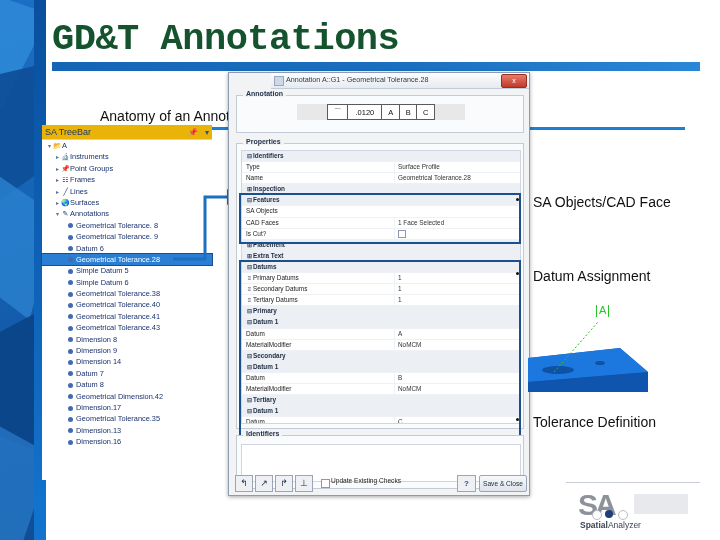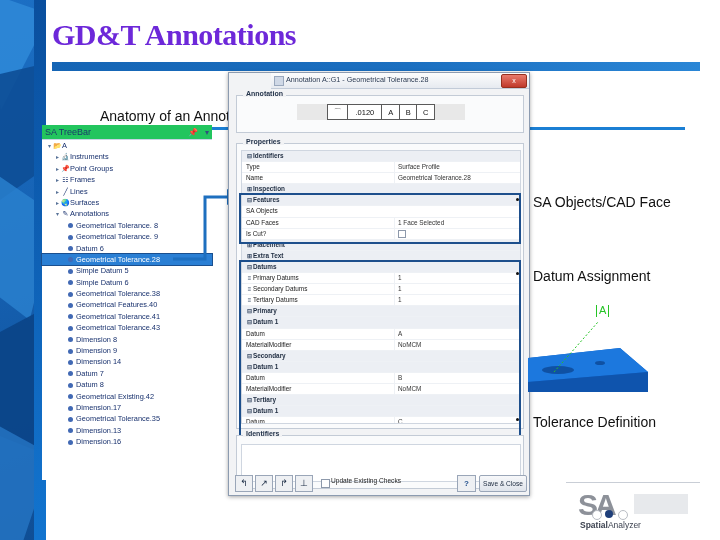--- a/index.html
+++ b/index.html
@@ -20,36 +20,36 @@
       clip-path:polygon(0 0,100% 30%,60% 100%,0 80%);opacity:.8;}
   .f4{left:0px;top:300px;width:60px;height:160px;background:#0b4488;
       clip-path:polygon(0 20%,100% 0,100% 100%,0 85%);opacity:.92;}
   .f5{left:-12px;top:420px;width:64px;height:140px;background:#2676c4;
       clip-path:polygon(0 0,100% 25%,45% 100%,0 100%);opacity:.8;}
   #left-band-inner{position:absolute;left:34px;top:0;width:12px;height:540px;
       background:linear-gradient(180deg,#0a4f9e,#1274cf);}
   #band-white-gap{position:absolute;left:46px;top:0;width:6px;height:540px;background:#ffffff;}
 
   
-  #page-title{position:absolute;left:52px;top:18px;font-size:30px;font-weight:bold;
-     color:#6d28d9;letter-spacing:-.5px;font-family:Liberation Serif, serif;}
+  #page-title{position:absolute;left:52px;top:18px;font-size:37px;font-weight:bold;
+     color:#14532d;letter-spacing:-.5px;font-family:Liberation Mono, monospace;}
   #title-rule{position:absolute;left:52px;top:62px;width:648px;height:9px;
      background:linear-gradient(90deg,#1565b5 0%,#1b6fc0 55%,#2a86d6 100%);}
 
   
   #subtitle{position:absolute;left:100px;top:108px;font-size:14px;color:#111;
      white-space:nowrap;}
   #subtitle-rule{position:absolute;left:100px;top:127px;width:585px;height:3px;
      background:#1b7fd4;}
 
   
   #tree-panel{position:absolute;left:42px;top:125px;width:170px;height:355px;
      background:#ffffff;font-size:7px;color:#16306b;}
   #tree-header{position:relative;height:14px;border-bottom:1px solid #c8d4e4;
-     background:#22c55e;}
+     background:#eab308;}
   #tree-title{position:absolute;left:3px;top:2px;font-size:9px;color:#1a3a6b;
      font-weight:normal;}
   #tree-pin{position:absolute;right:14px;top:3px;font-size:8px;color:#30507e;}
   #tree-close{position:absolute;right:3px;top:3px;font-size:8px;color:#30507e;}
   .tnode{position:relative;height:11.4px;line-height:11.4px;white-space:nowrap;
      font-size:7.4px;color:#17306d;}
   .tnode .tw{display:inline-block;width:7px;color:#5a7499;font-size:6px;text-align:center;}
   .tnode .tico{display:inline-block;width:9px;text-align:center;font-size:7px;}
   .tnode.sel{background:#2a7fd4;color:#ffffff;outline:1px solid #1a4f8f;}
   .lvl1{padding-left:4px;}
@@ -185,29 +185,29 @@
       <div class="tnode lvl2"><span class="tw">▸</span><span class="tico">╱</span><span>Lines</span></div>
       <div class="tnode lvl2"><span class="tw">▸</span><span class="tico">🌏</span><span>Surfaces</span></div>
       <div class="tnode lvl2"><span class="tw">▾</span><span class="tico">✎</span><span>Annotations</span></div>
       <div class="tnode lvl3"><span class="bullet-dot"></span><span>Geometrical Tolerance. 8</span></div>
       <div class="tnode lvl3"><span class="bullet-dot"></span><span>Geometrical Tolerance. 9</span></div>
       <div class="tnode lvl3"><span class="bullet-dot"></span><span>Datum 6</span></div>
       <div class="tnode lvl3 sel"><span class="bullet-dot"></span><span>Geometrical Tolerance.28</span></div>
       <div class="tnode lvl3"><span class="bullet-dot"></span><span>Simple Datum 5</span></div>
       <div class="tnode lvl3"><span class="bullet-dot"></span><span>Simple Datum 6</span></div>
       <div class="tnode lvl3"><span class="bullet-dot"></span><span>Geometrical Tolerance.38</span></div>
-      <div class="tnode lvl3"><span class="bullet-dot"></span><span>Geometrical Features.40</span></div>
+      <div class="tnode lvl3"><span class="bullet-dot"></span><span>Geometrical Tolerance.40</span></div>
       <div class="tnode lvl3"><span class="bullet-dot"></span><span>Geometrical Tolerance.41</span></div>
       <div class="tnode lvl3"><span class="bullet-dot"></span><span>Geometrical Tolerance.43</span></div>
       <div class="tnode lvl3"><span class="bullet-dot"></span><span>Dimension 8</span></div>
       <div class="tnode lvl3"><span class="bullet-dot"></span><span>Dimension 9</span></div>
       <div class="tnode lvl3"><span class="bullet-dot"></span><span>Dimension 14</span></div>
       <div class="tnode lvl3"><span class="bullet-dot"></span><span>Datum 7</span></div>
       <div class="tnode lvl3"><span class="bullet-dot"></span><span>Datum 8</span></div>
-      <div class="tnode lvl3"><span class="bullet-dot"></span><span>Geometrical Existing.42</span></div>
+      <div class="tnode lvl3"><span class="bullet-dot"></span><span>Geometrical Dimension.42</span></div>
       <div class="tnode lvl3"><span class="bullet-dot"></span><span>Dimension.17</span></div>
       <div class="tnode lvl3"><span class="bullet-dot"></span><span>Geometrical Tolerance.35</span></div>
       <div class="tnode lvl3"><span class="bullet-dot"></span><span>Dimension.13</span></div>
       <div class="tnode lvl3"><span class="bullet-dot"></span><span>Dimension.16</span></div>
     </div>
 </div>
 
 <svg id="connector" viewBox="0 0 80 90">
   <polyline points="8,84 40,84 40,22 62,22" fill="none" stroke="#1d6fbf" stroke-width="3"></polyline>
   <polygon points="62,14 76,22 62,30" fill="#1d6fbf"></polygon>

